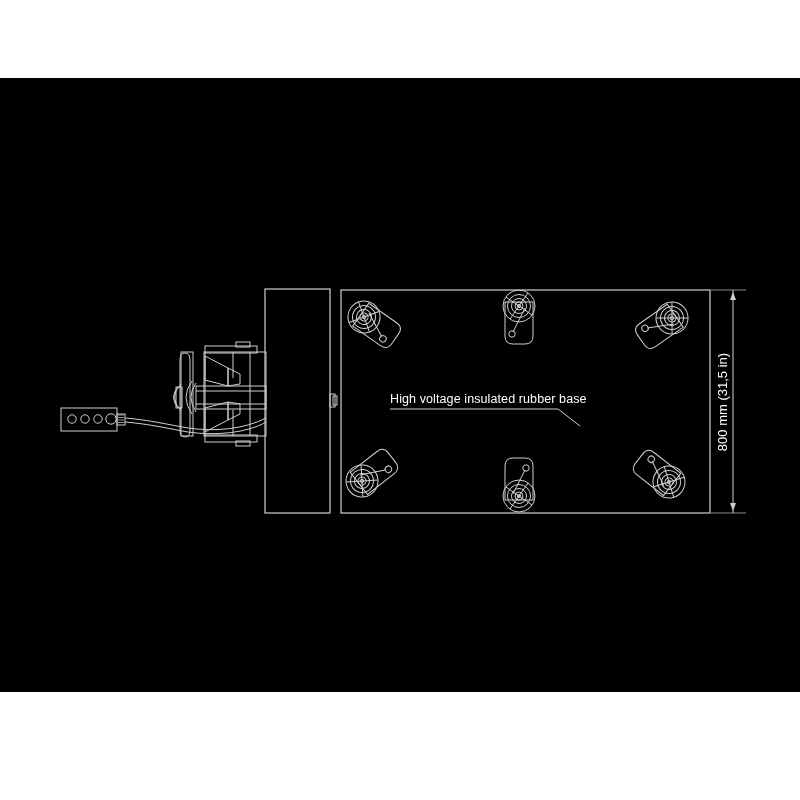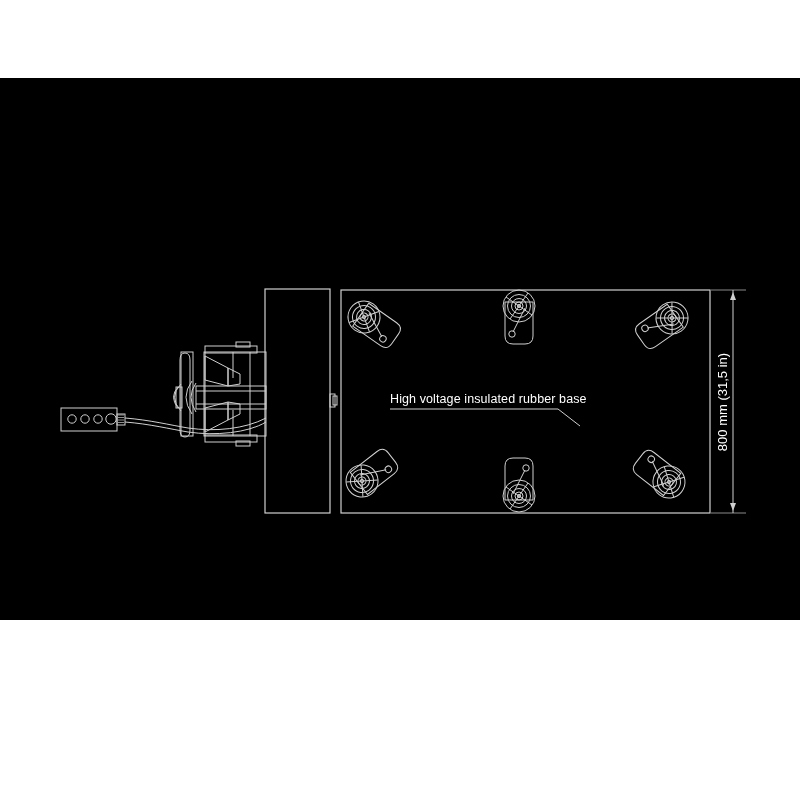--- a/index.html
+++ b/index.html
@@ -3,21 +3,21 @@
 <meta charset="utf-8">
 <style>
   html, body {
     margin: 0;
     padding: 0;
     background: #ffffff;
   }
   #page {
     position: relative;
     width: 800px;
-    height: 620px;
+    height: 692px;
     background: #ffffff;
     overflow: hidden;
     font-family: "Liberation Sans", sans-serif;
   }
   #viewport {
     position: absolute;
     left: 0;
     top: 78px;
     width: 800px;
     height: 644px;

